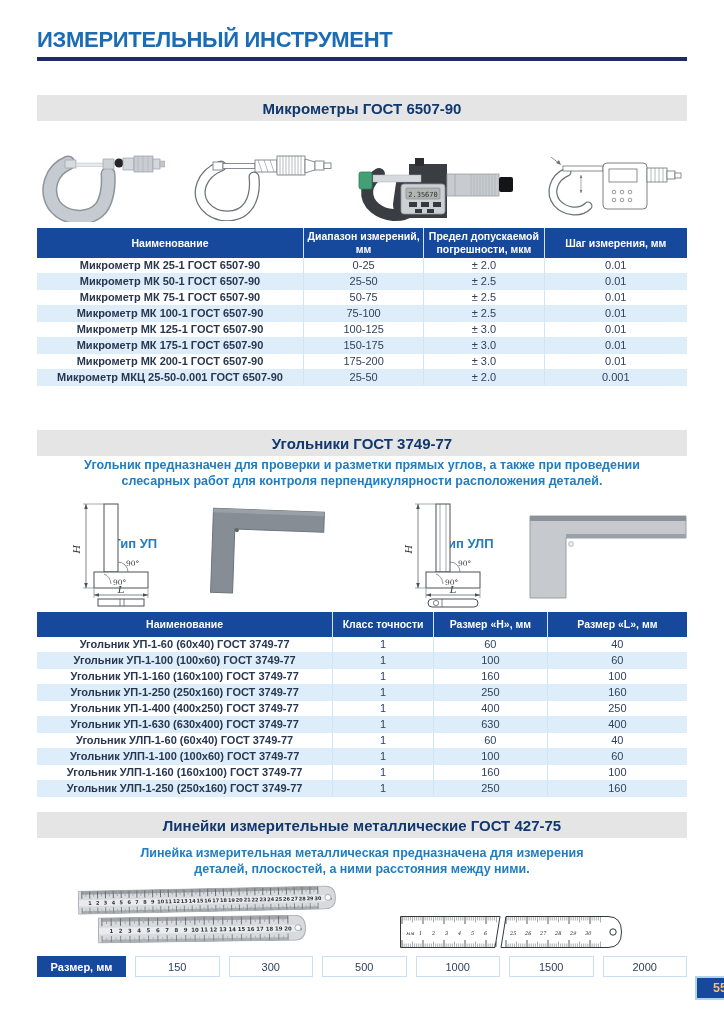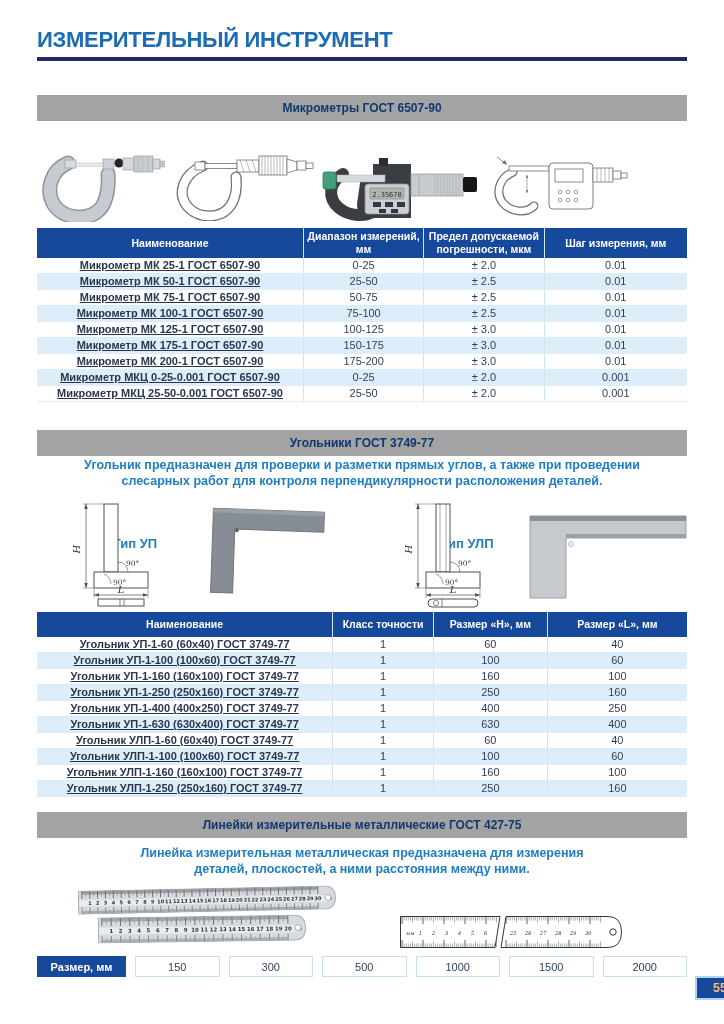--- a/index.html
+++ b/index.html
@@ -1,40 +1,40 @@
 <!DOCTYPE html>
 <html><head>
 <meta charset="utf-8">
 <style>
   html,body{margin:0;padding:0;background:#fff;}
   .page{position:relative;width:724px;height:1024px;background:#ffffff;overflow:hidden;
         font-family:"Liberation Sans",sans-serif;padding-left:38px;}
   .page-title{position:absolute;left:37px;top:27px;font-size:22px;font-weight:bold;
               color:#1a6cb5;letter-spacing:-0.3px;}
   .title-rule{position:absolute;left:37px;top:57px;width:650px;height:4px;background:#1e2a6a;}
-  .band{position:absolute;left:37px;width:650px;height:26px;background:#a3a3a3;
+  .band{position:absolute;left:37px;width:650px;height:26px;background:#e5e5e5;
         display:flex;align-items:center;justify-content:center;
-        font-size:12px;font-weight:bold;color:#10386f;}
+        font-size:15px;font-weight:bold;color:#10386f;}
   .desc{position:absolute;left:37px;width:650px;text-align:center;color:#1f7dc2;
         font-size:12.5px;font-weight:bold;line-height:16px;}
   .desc-inner{display:inline-block;}
   .mic-row{position:absolute;left:37px;top:146px;width:650px;height:78px;
-           display:flex;align-items:center;}
+           display:flex;align-items:center;justify-content:space-between;}
   .data-table{position:absolute;left:37px;border-collapse:collapse;table-layout:fixed;width:650px;}
   .data-table th{background:#16489c;color:#fff;font-size:10.5px;font-weight:bold;
                  padding:2px 2px;line-height:1.2;border-right:1px solid #cfe4f5;
                  vertical-align:middle;text-align:center;}
   .data-table th:last-child{border-right:none;}
   .t1{top:228px;} .t1 th{height:26px;}
   .t2{top:612px;} .t2 th{height:13px;padding:6px 2px;}
   .data-table td{font-size:11px;color:#31415c;text-align:center;padding:1px 3px;
                  height:13px;line-height:13px;border-right:1px solid #cfe4f5;
                  border-bottom:1px solid #dcedf9;white-space:nowrap;overflow:hidden;}
   .data-table td:last-child{border-right:none;}
-  .data-table td:first-child{font-weight:bold;color:#28364f;text-decoration:underline;}
+  .data-table td:first-child{font-weight:bold;color:#28364f;}
   .data-table tbody tr:nth-child(even){background:#ddeefa;}
   .type-label{position:absolute;top:489px;width:80px;text-align:center;
               font-size:13px;font-weight:bold;color:#1f7dc2;margin-top:47px;}
   .abs{position:absolute;}
   .size-row{position:absolute;left:37px;top:956px;width:650px;height:21px;display:flex;justify-content:center;}
   .size-label{width:89px;background:#16489c;color:#fff;font-weight:bold;font-size:11px;
               display:flex;align-items:center;justify-content:center;}
   .size-cell{flex:1;margin-left:9px;border:1px solid #c9dff1;background:#fff;
              display:flex;align-items:center;justify-content:center;
              font-size:11px;color:#31415c;}
@@ -196,26 +196,20 @@
           <td>Микрометр МК  175-1 ГОСТ 6507-90</td>
           <td>150-175</td>
           <td>± 3.0</td>
           <td>0.01</td>
         </tr>
         <tr>
           <td>Микрометр МК  200-1 ГОСТ 6507-90</td>
           <td>175-200</td>
           <td>± 3.0</td>
           <td>0.01</td>
-        </tr>
-        <tr>
-          <td>Микрометр МКЦ 0-25-0.001  ГОСТ 6507-90</td>
-          <td>0-25</td>
-          <td>± 2.0</td>
-          <td>0.001</td>
         </tr>
         <tr>
           <td>Микрометр МКЦ 25-50-0.001  ГОСТ 6507-90</td>
           <td>25-50</td>
           <td>± 2.0</td>
           <td>0.001</td>
         </tr>
       </tbody>
     </table>
 

